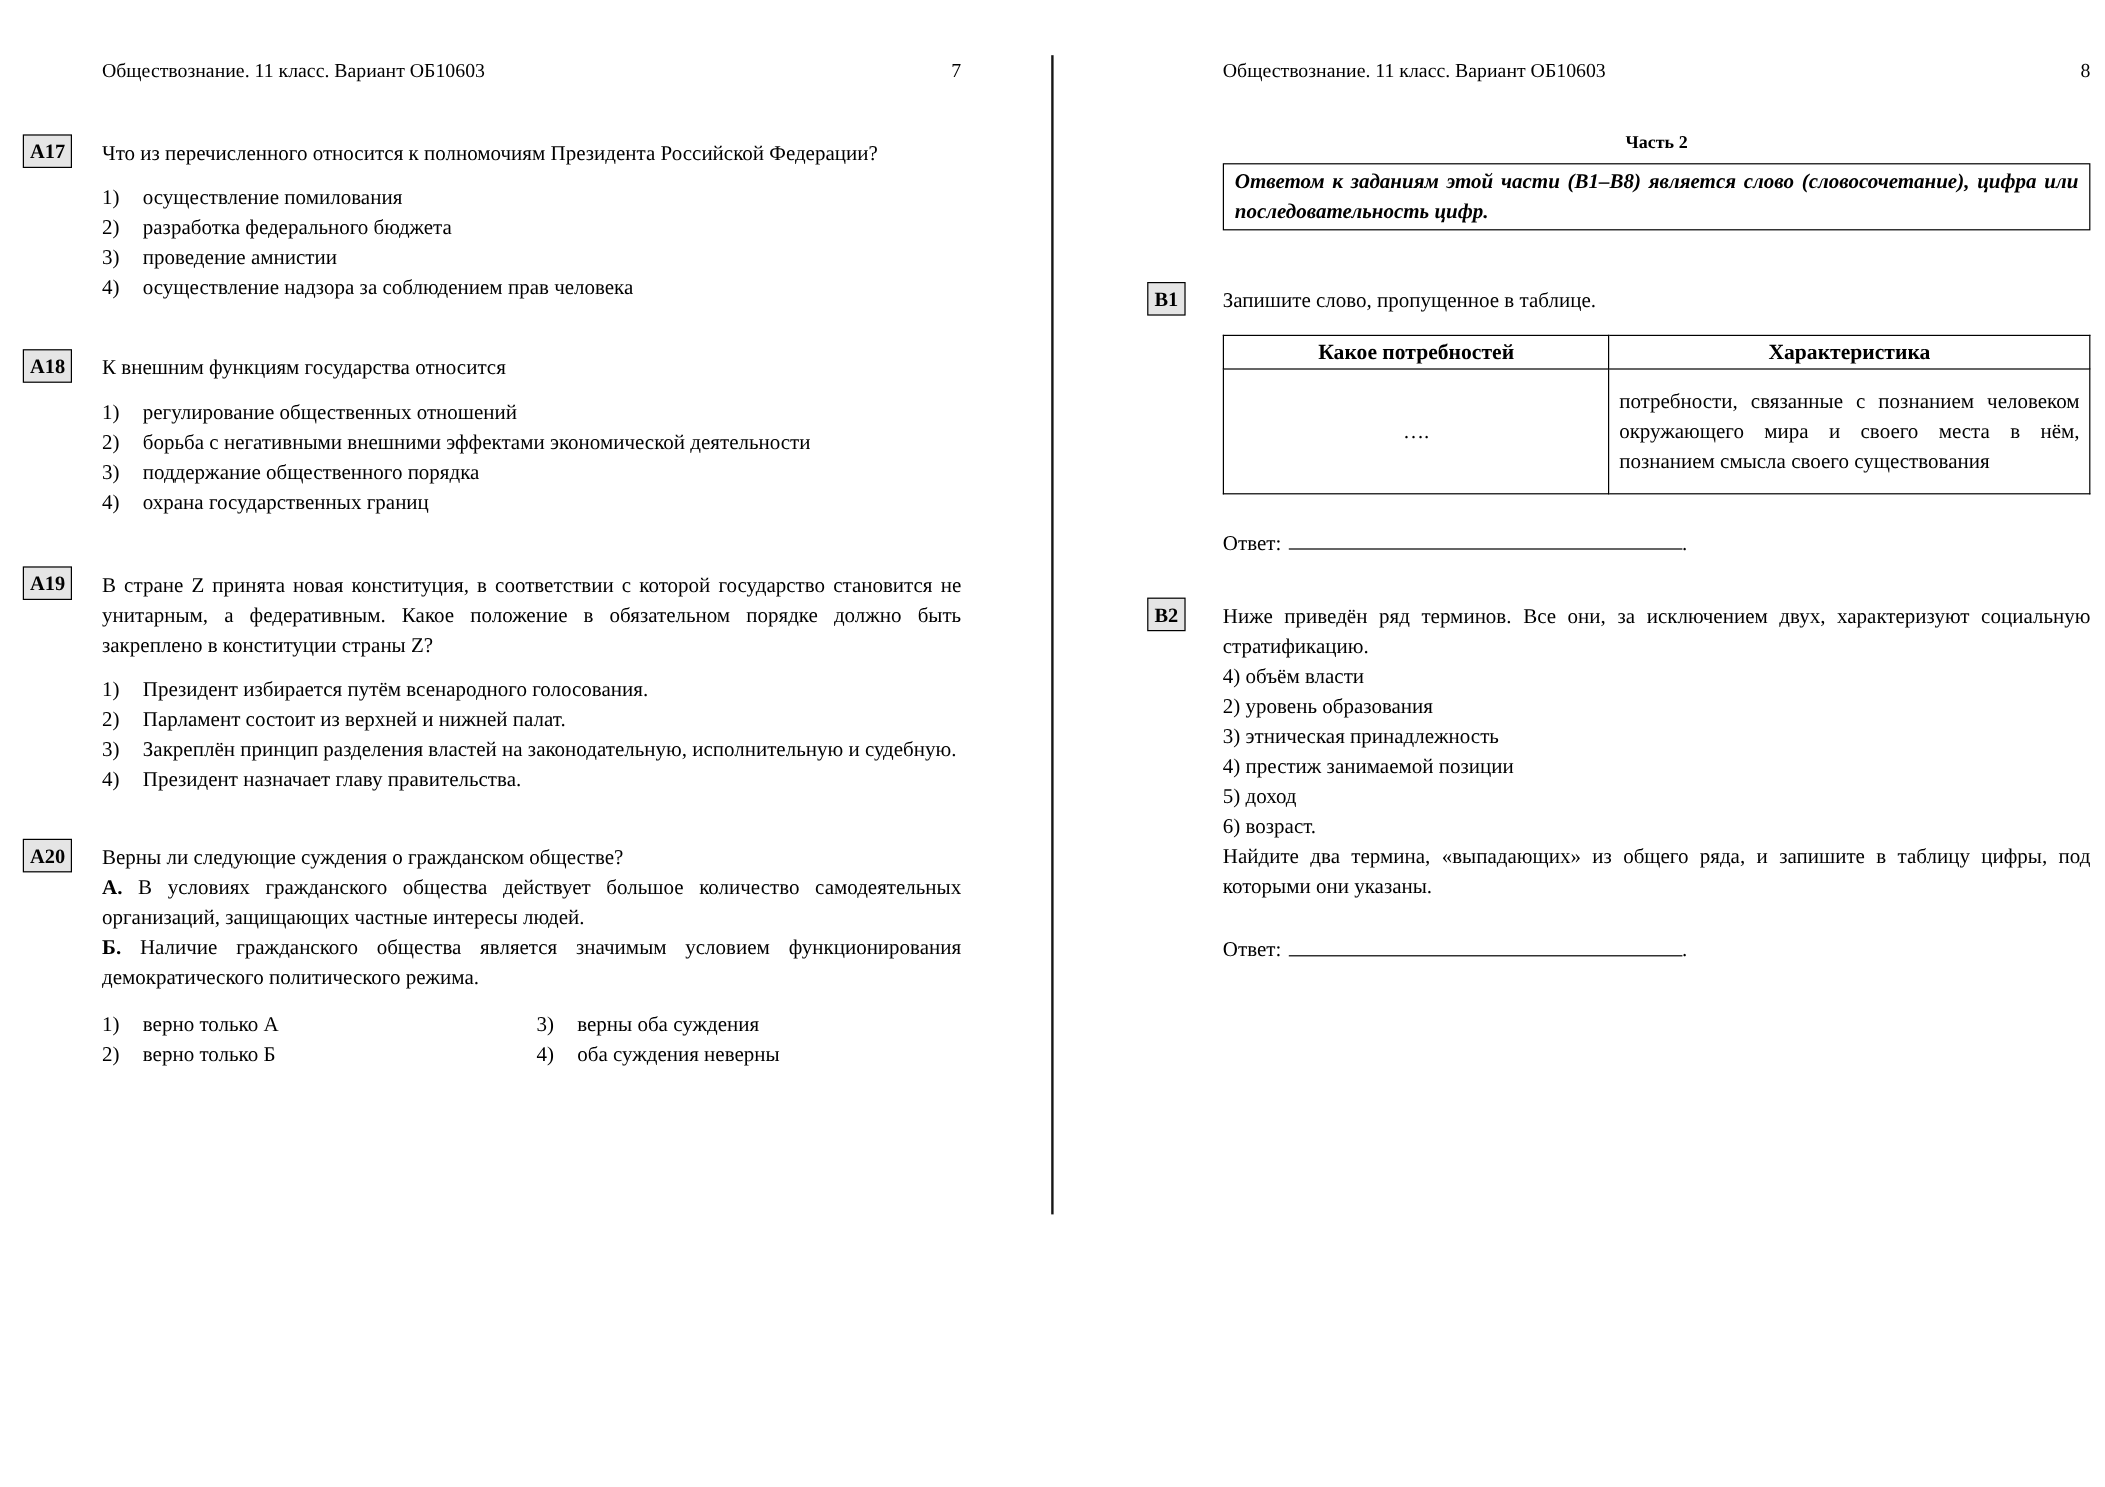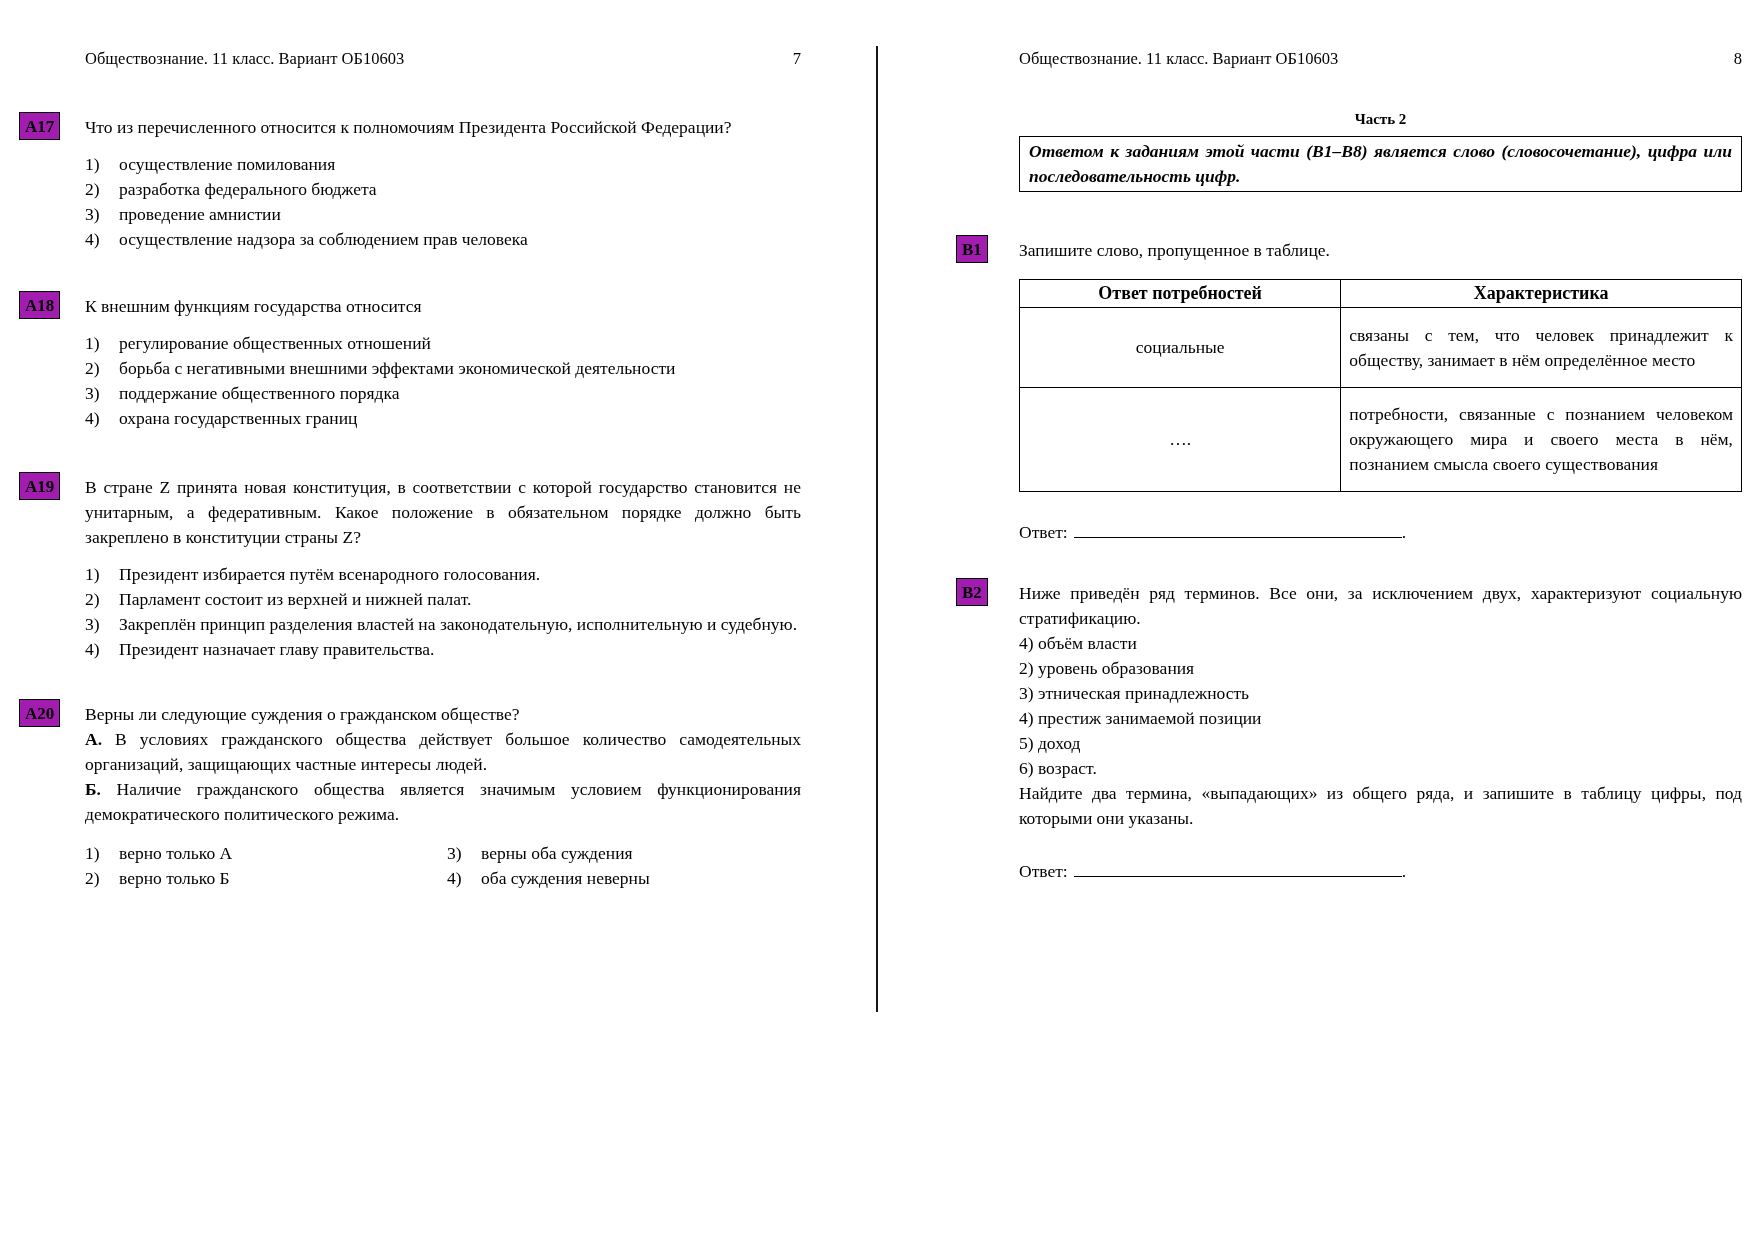--- a/index.html
+++ b/index.html
@@ -16,21 +16,21 @@
   .page-right { left: 877px; width: 877px; padding: 46px 12px 0 142px; }
   .divider { position: absolute; left: 876px; top: 46px; width: 2px; height: 966px; background: #161616; }
 
   .page-header { display: flex; justify-content: space-between; font-size: 16.5px; }
 
   .question { position: relative; }
   .qlabel {
     position: absolute; left: -66px; top: -3px;
     border: 1.8px solid #000; font-weight: bold; font-size: 17px;
     padding: 0 5px; height: 28px; line-height: 25px;
-    display: flex; align-items: center; background: #a21caf;
+    display: flex; align-items: center; background: #e5e5e5;
   }
   .page-right .qlabel { left: -63px; }
 
   .qtext { margin: 0; text-align: justify; }
   .statement { margin: 0; text-align: justify; }
   .opts { margin-top: 12px; }
   .opt { display: flex; }
   .opt-num { width: 34px; flex: none; }
   .opt-text { flex: 1; text-align: justify; }
   .opts-grid { display: grid; grid-template-columns: 362px 1fr; margin-top: 14px; }
@@ -184,29 +184,25 @@
     <span class="qlabel">В1</span>
     <p class="qtext">Запишите слово, пропущенное в таблице.</p>
 
     <table class="b-table">
       <colgroup>
           <col style="width:44.5%">
           <col style="width:55.5%">
         </colgroup>
       <thead>
         <tr>
-          <th>Ответ потребностей</th>
+          <th>Какое потребностей</th>
           <th>Характеристика</th>
         </tr>
       </thead>
       <tbody>
-        <tr class="row-social">
-          <td class="cell-type">социальные</td>
-          <td class="cell-desc">связаны с тем, что человек принадлежит к обществу, занимает в нём определённое место</td>
-        </tr>
         <tr class="row-dots">
           <td class="cell-type">….</td>
           <td class="cell-desc">потребности, связанные с познанием человеком окружающего мира и своего места в нём, познанием смысла своего существования</td>
         </tr>
       </tbody>
     </table>
 
     <p class="answer">
       <span>Ответ:</span><span class="answer-blank"></span><span>.</span>
     </p>

